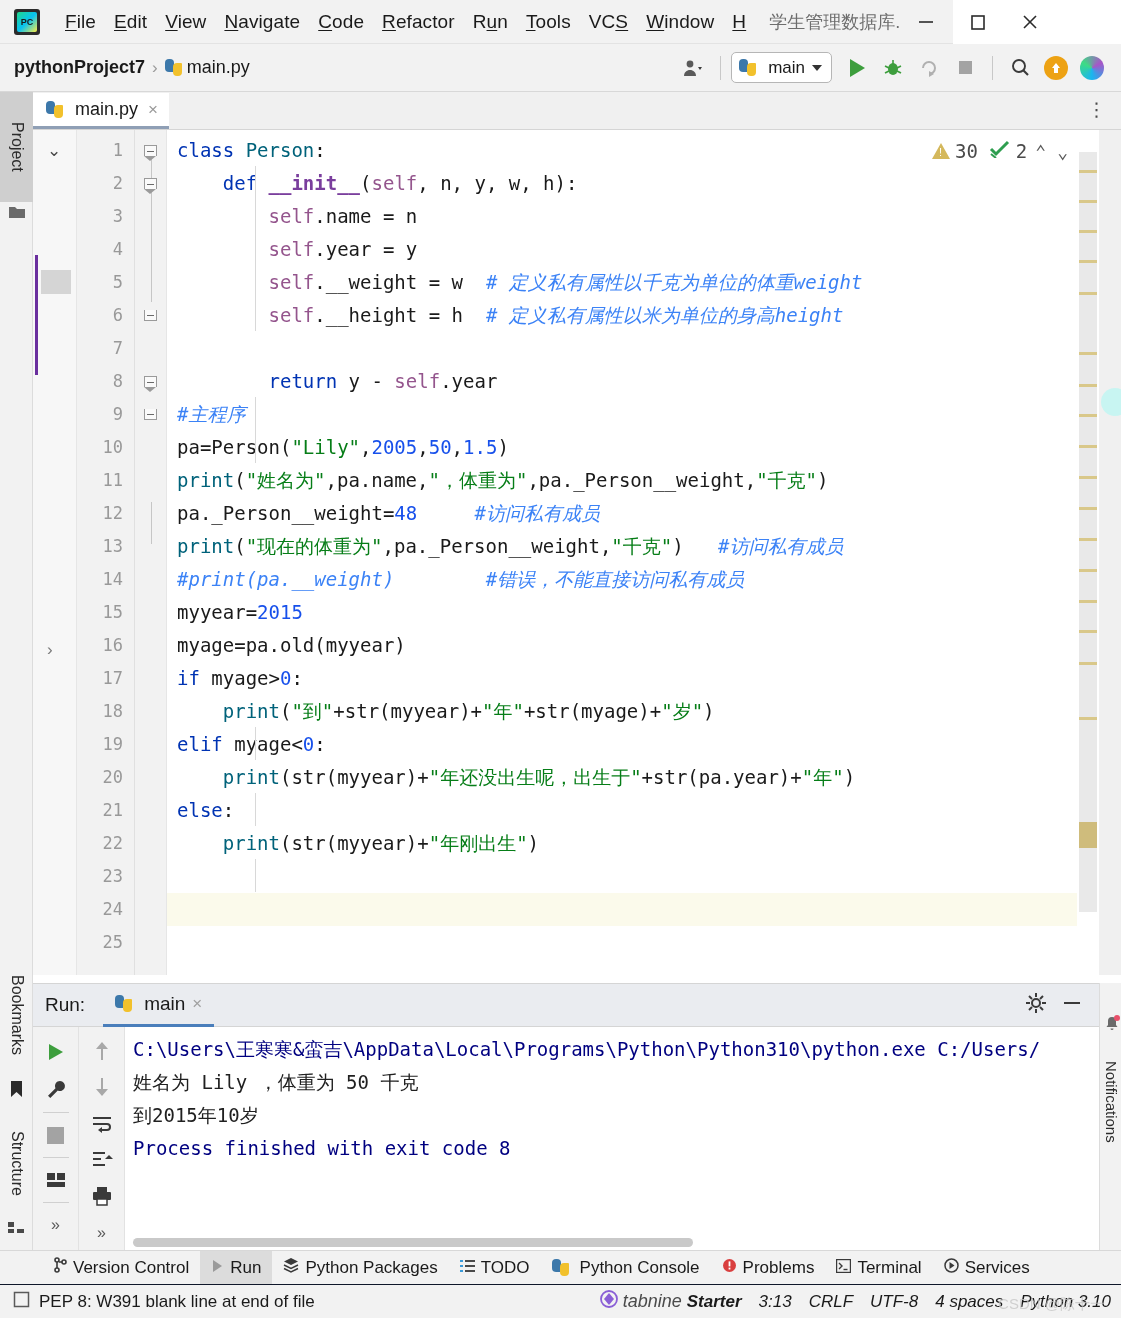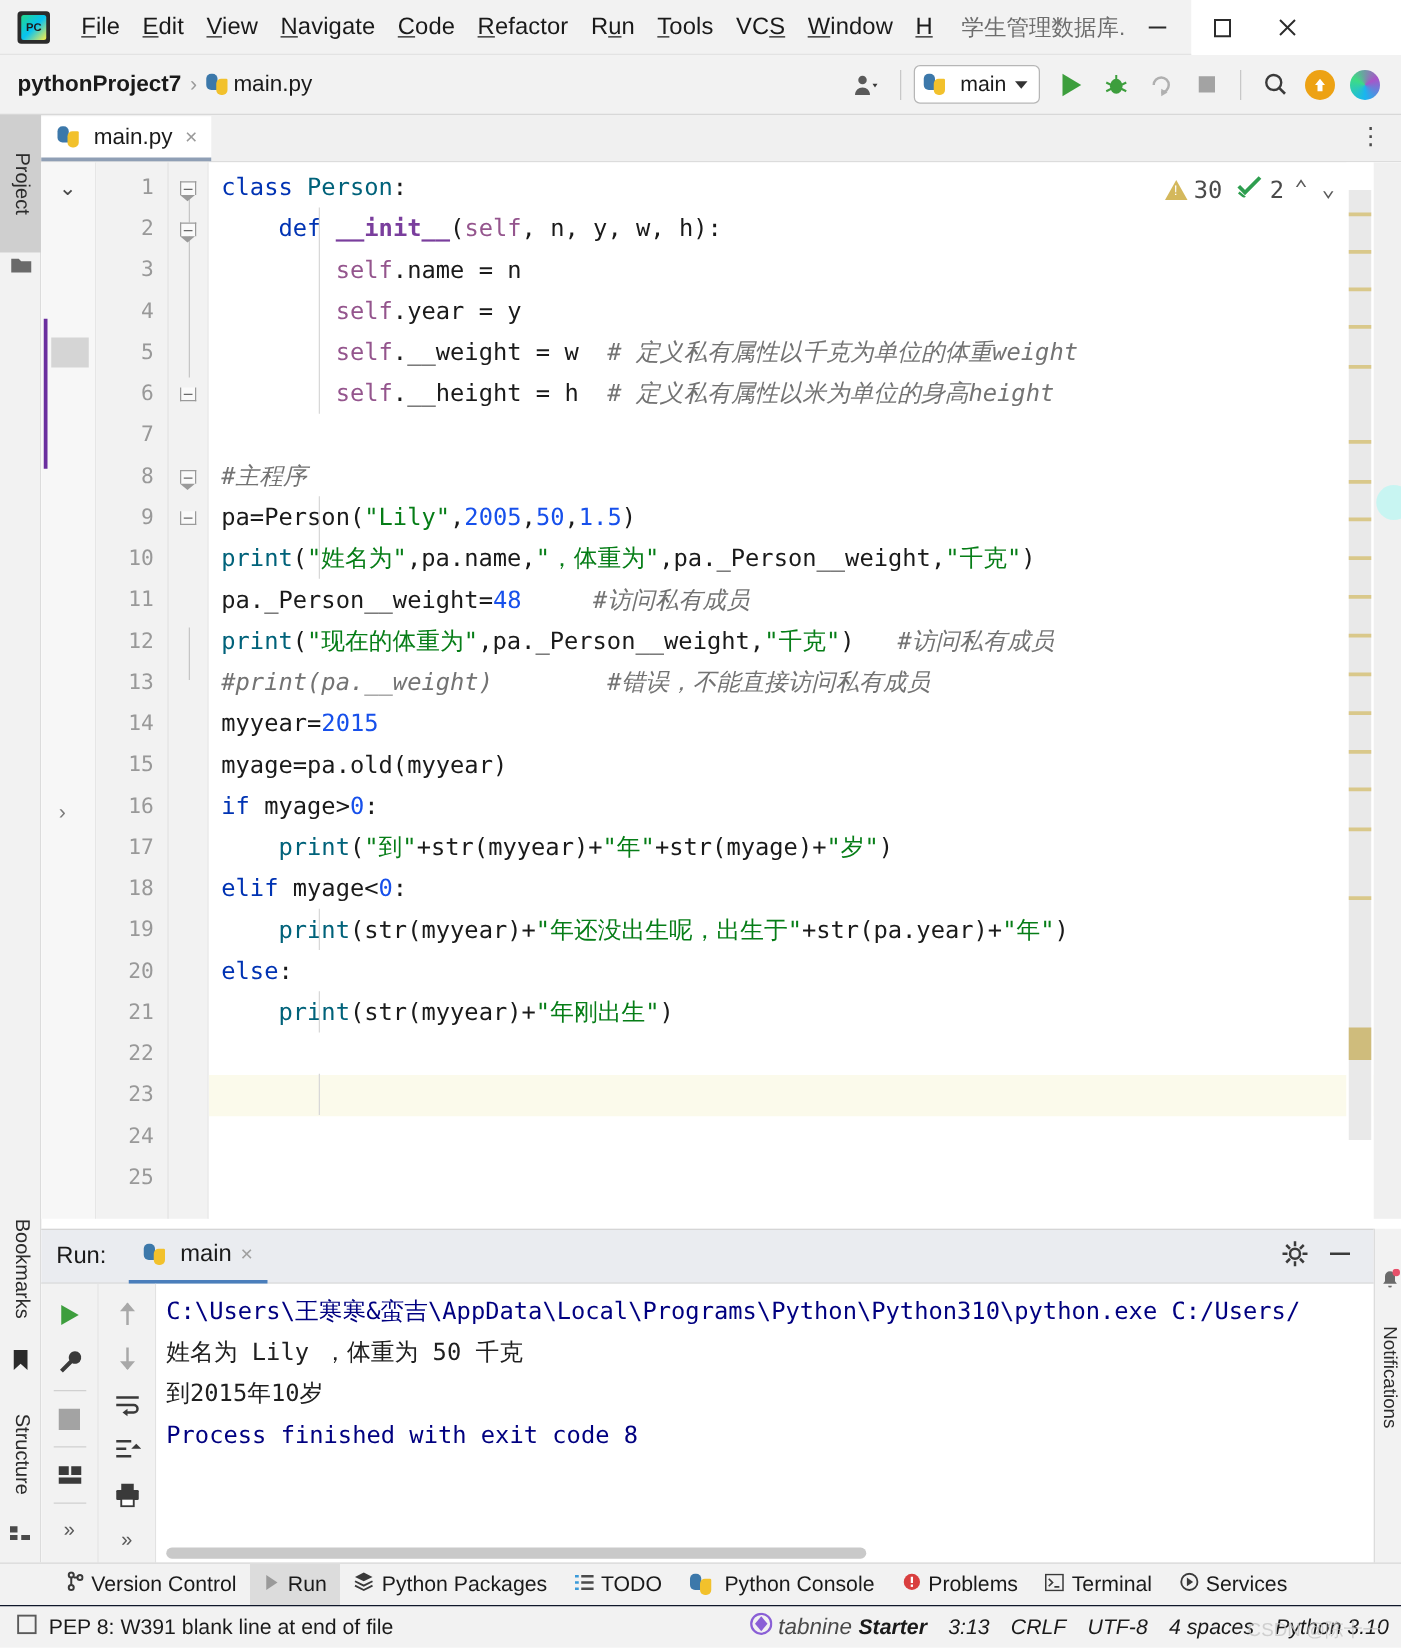--- a/index.html
+++ b/index.html
@@ -145,21 +145,21 @@
   .cline.hl { background: #fbfaeb; }
   .indent-guide { position: absolute; width: 1px; background: #d8d8d8; }
 
   
   .kw  { color: #0033b3; font-weight: normal; }
   .fn  { color: #00627a; }
   .fnd { color: #7a3e9d; font-weight: bold; }
   .slf { color: #94558d; }
   .num { color: #1750eb; }
   .str { color: #067d17; }
-  .cmt { color: #737373; font-style: italic; }
+  .cmt { color: #3b82f6; font-style: italic; }
   .pln { color: #1a1a1a; }
 
   
   .inspect {
     position: absolute; right: 46px; top: 8px; display: flex; align-items: center; gap: 5px;
     font-family: "DejaVu Sans Mono", monospace; font-size: 19px; color: #4a4a4a;
     background: #ffffff; padding: 2px 4px; z-index: 5;
   }
   .warn-tri { width: 0; height: 0; border-left: 9px solid transparent; border-right: 9px solid transparent; border-bottom: 16px solid #d4b85c; position: relative; }
   .warn-tri::after { content:"!"; position: absolute; left: -2px; top: 3px; font-size: 11px; color: #fff; font-family:"Liberation Sans",sans-serif; }
@@ -476,20 +476,21 @@
       <div class="indent-guide" style="left:88px; top:597px; height:33px;"></div>
       <div class="indent-guide" style="left:88px; top:663px; height:33px;"></div>
       <div class="indent-guide" style="left:88px; top:729px; height:33px;"></div>
     <div class="cline"><span class="kw">class</span><span class="pln"> </span><span class="fn">Person</span><span class="pln">:</span></div>
         <div class="cline"><span class="pln">    </span><span class="kw">def</span><span class="pln"> </span><span class="fnd">__init__</span><span class="pln">(</span><span class="slf">self</span><span class="pln">, n, y, w, h):</span></div>
         <div class="cline"><span class="pln">        </span><span class="slf">self</span><span class="pln">.name = n</span></div>
         <div class="cline"><span class="pln">        </span><span class="slf">self</span><span class="pln">.year = y</span></div>
         <div class="cline"><span class="pln">        </span><span class="slf">self</span><span class="pln">.__weight = w  </span><span class="cmt"># 定义私有属性以千克为单位的体重weight</span></div>
         <div class="cline"><span class="pln">        </span><span class="slf">self</span><span class="pln">.__height = h  </span><span class="cmt"># 定义私有属性以米为单位的身高height</span></div>
         <div class="cline">&nbsp;</div>
+        <div class="cline"><span class="pln">        </span><span class="kw">return</span><span class="pln"> y - </span><span class="slf">self</span><span class="pln">.year</span></div>
         <div class="cline"><span class="cmt">#主程序</span></div>
         <div class="cline"><span class="pln">pa=Person(</span><span class="str">"Lily"</span><span class="pln">,</span><span class="num">2005</span><span class="pln">,</span><span class="num">50</span><span class="pln">,</span><span class="num">1.5</span><span class="pln">)</span></div>
         <div class="cline"><span class="fn">print</span><span class="pln">(</span><span class="str">"姓名为"</span><span class="pln">,pa.name,</span><span class="str">"，体重为"</span><span class="pln">,pa._Person__weight,</span><span class="str">"千克"</span><span class="pln">)</span></div>
         <div class="cline"><span class="pln">pa._Person__weight=</span><span class="num">48</span><span class="pln">     </span><span class="cmt">#访问私有成员</span></div>
         <div class="cline"><span class="fn">print</span><span class="pln">(</span><span class="str">"现在的体重为"</span><span class="pln">,pa._Person__weight,</span><span class="str">"千克"</span><span class="pln">)</span><span class="pln">   </span><span class="cmt">#访问私有成员</span></div>
         <div class="cline"><span class="cmt">#print(pa.__weight)        #错误，不能直接访问私有成员</span></div>
         <div class="cline"><span class="pln">myyear=</span><span class="num">2015</span></div>
         <div class="cline"><span class="pln">myage=pa.old(myyear)</span></div>
         <div class="cline"><span class="kw">if</span><span class="pln"> myage&gt;</span><span class="num">0</span><span class="pln">:</span></div>
         <div class="cline"><span class="pln">    </span><span class="fn">print</span><span class="pln">(</span><span class="str">"到"</span><span class="pln">+str(myyear)+</span><span class="str">"年"</span><span class="pln">+str(myage)+</span><span class="str">"岁"</span><span class="pln">)</span></div>

